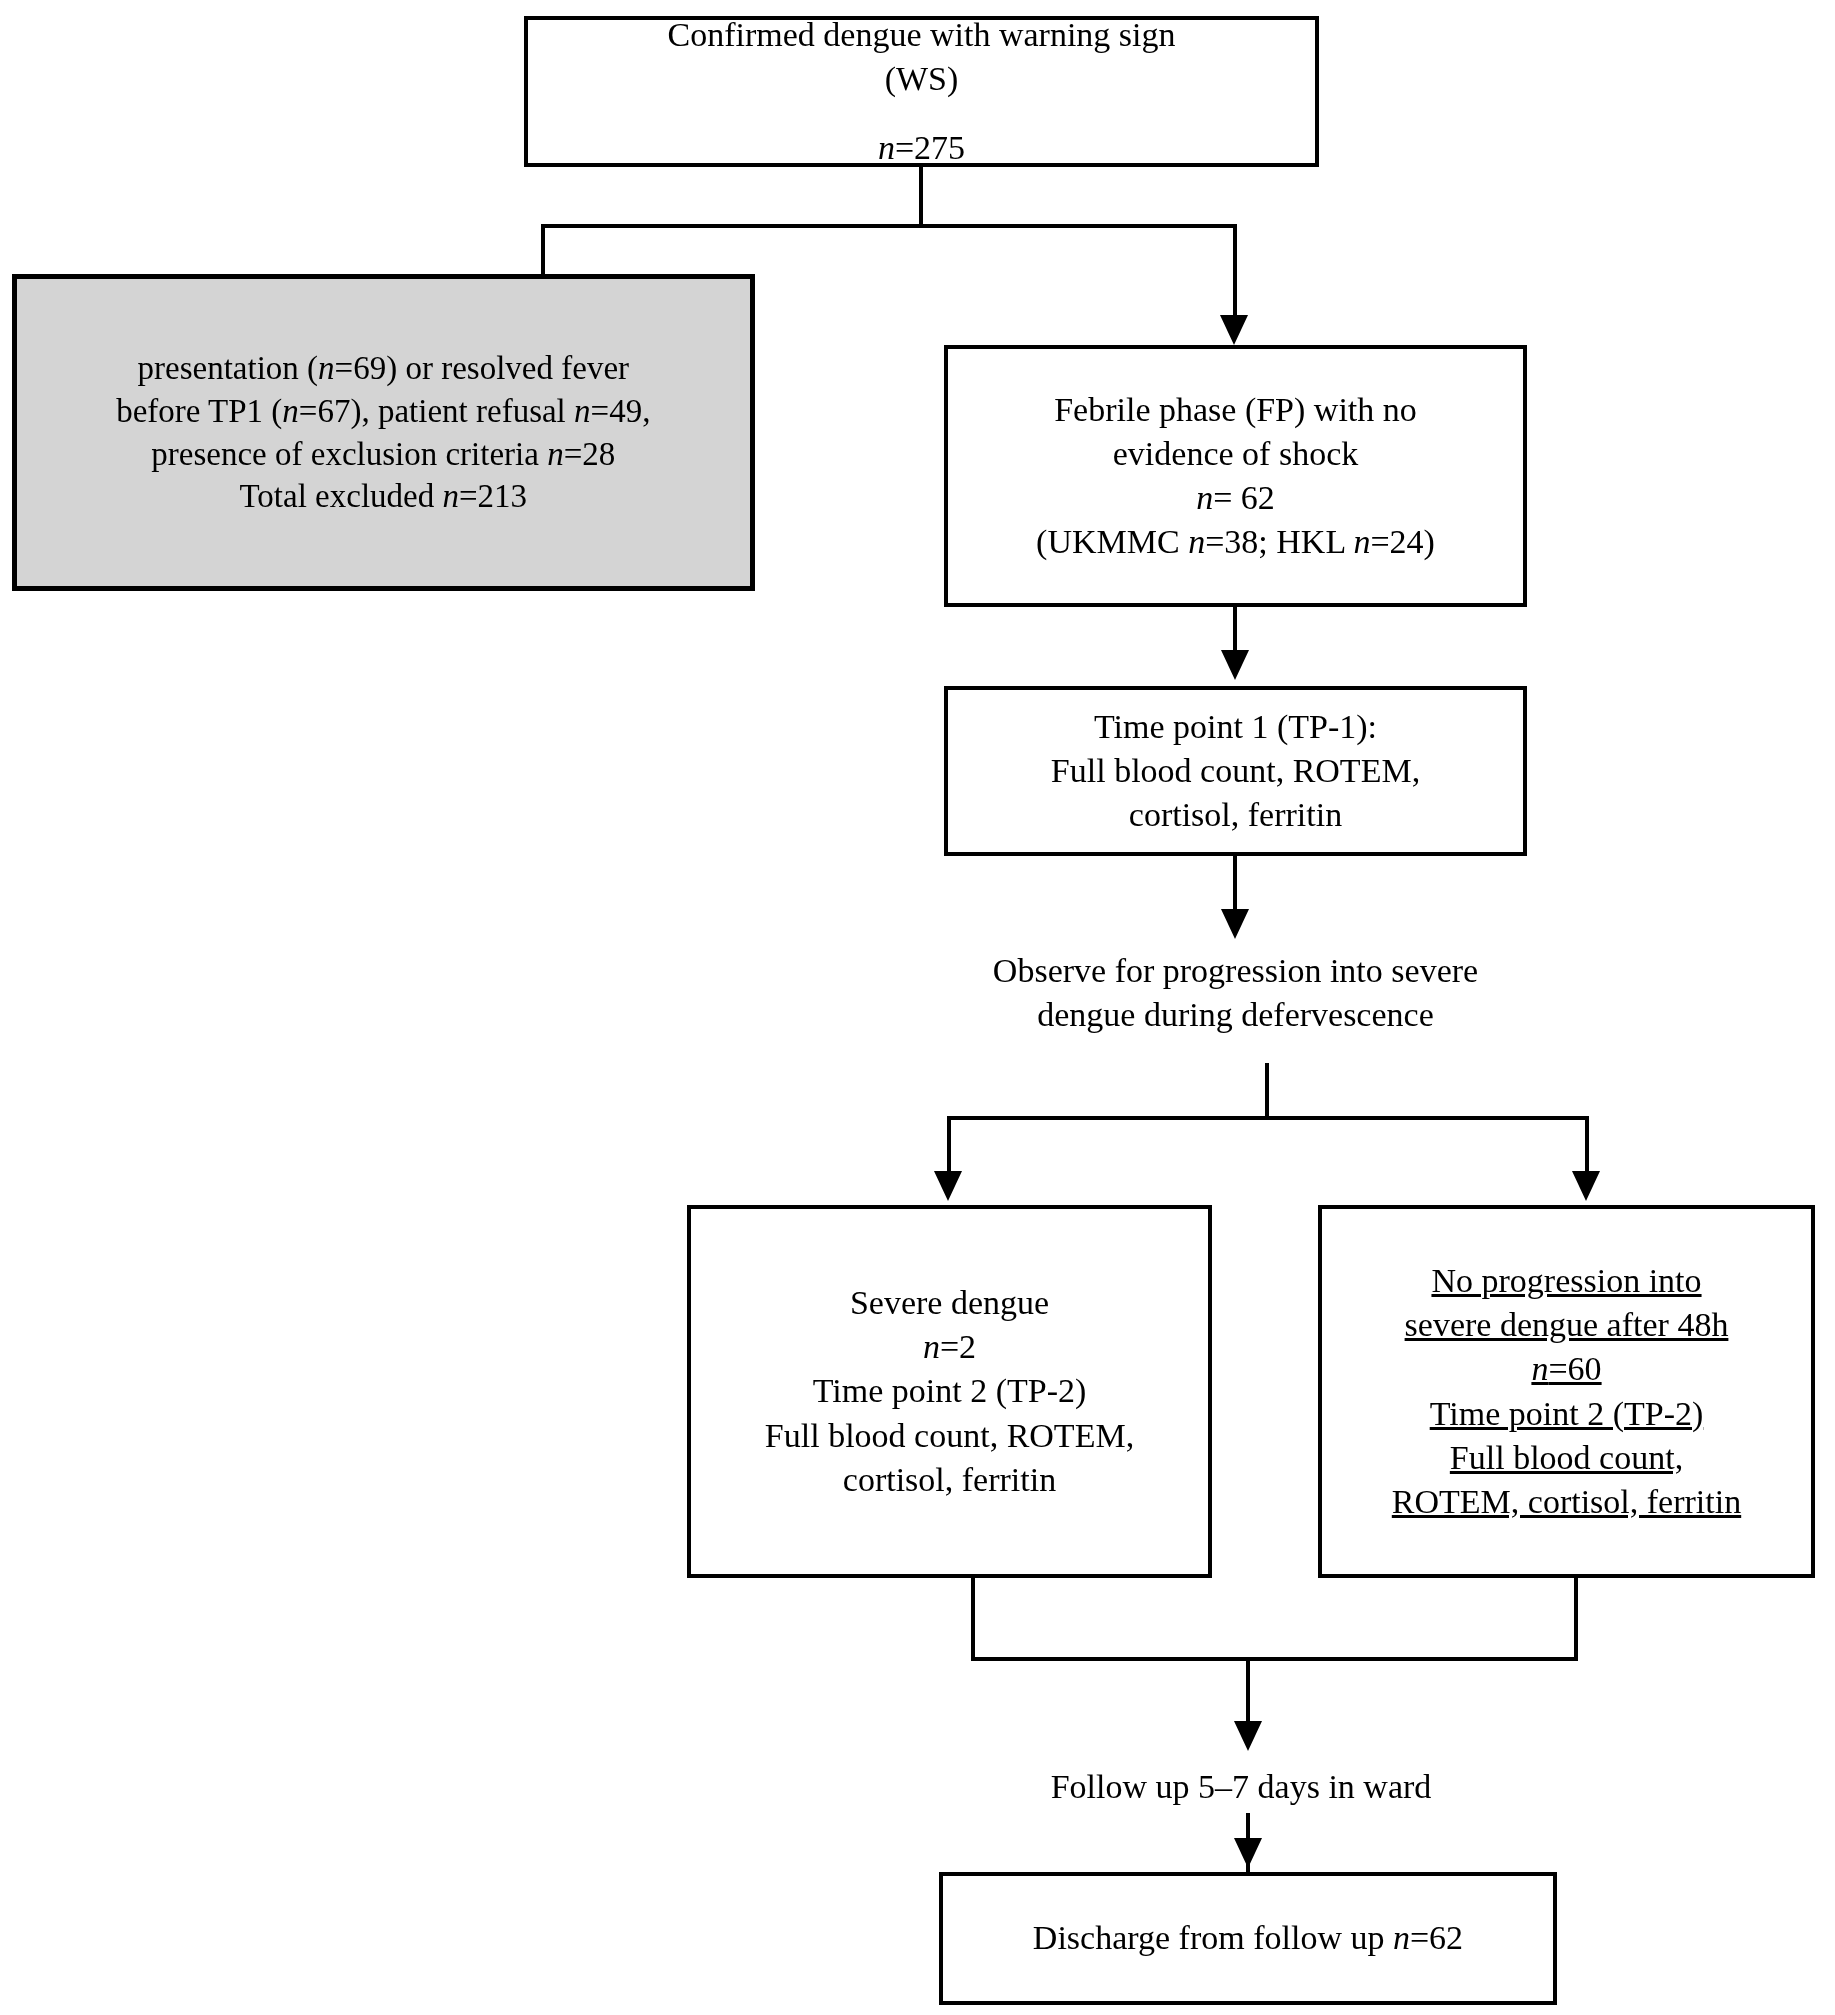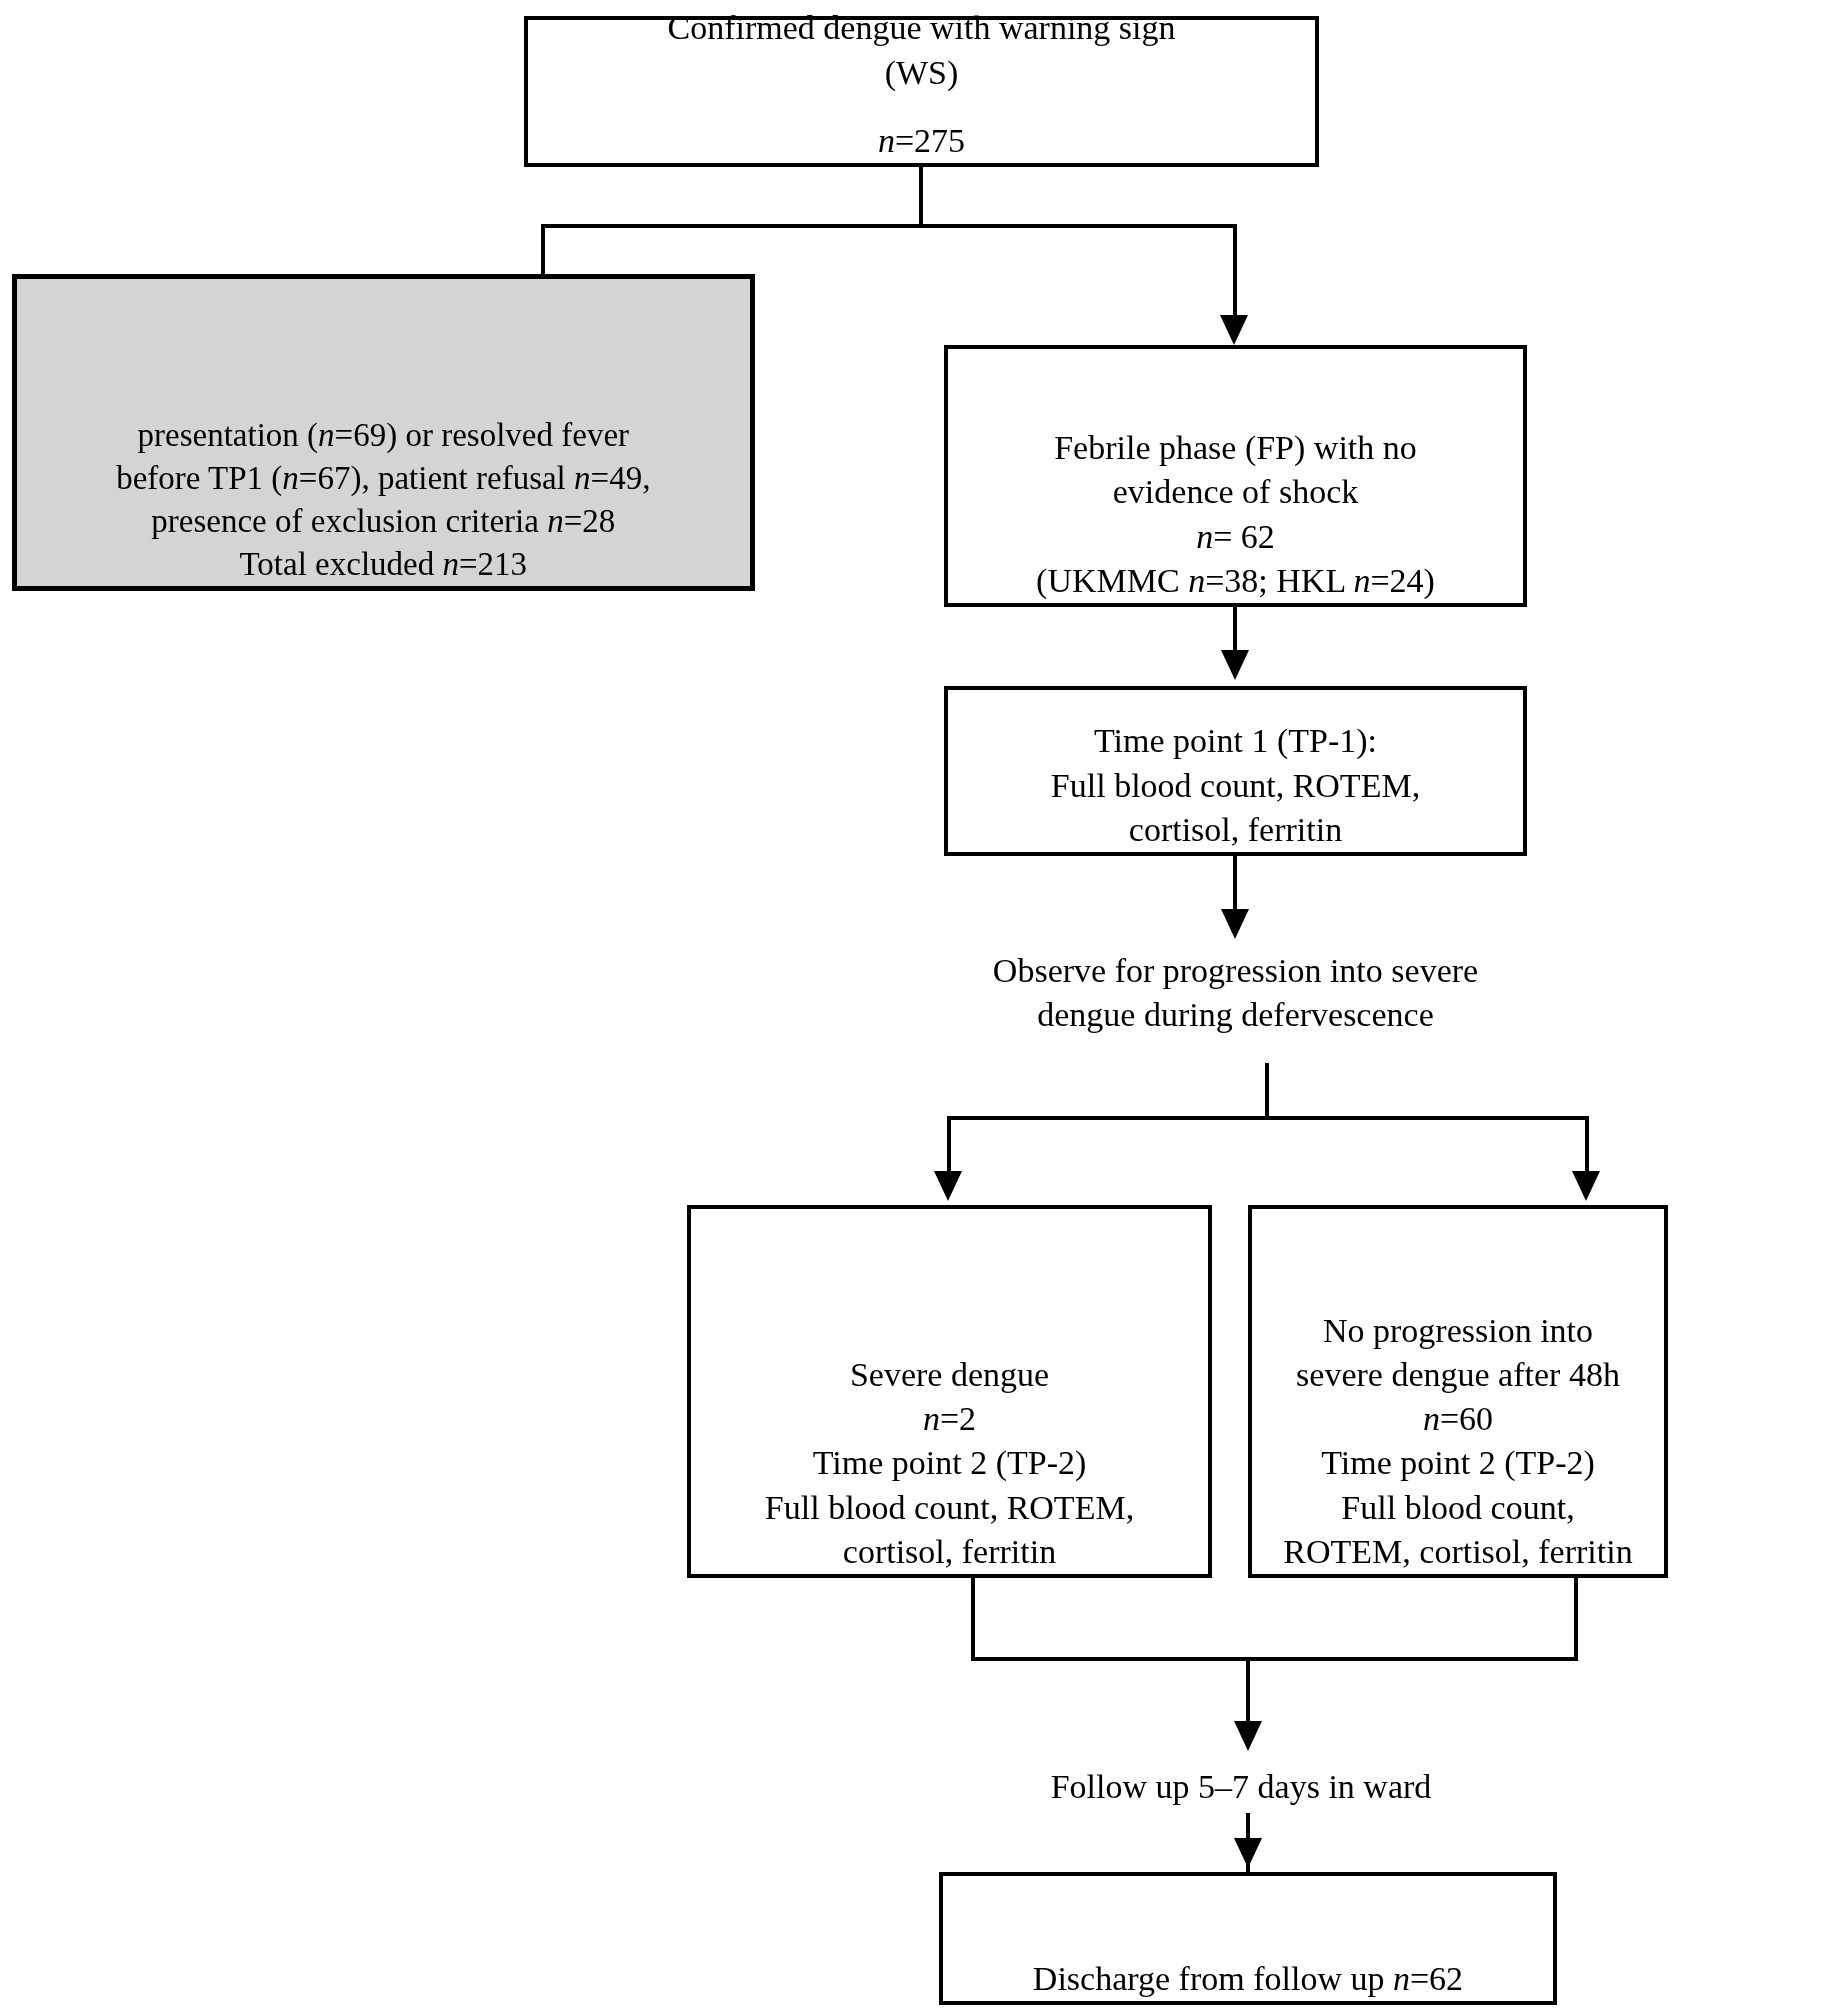--- a/index.html
+++ b/index.html
@@ -18,21 +18,21 @@
     overflow: hidden;
   }
 
   
   .node {
     position: absolute;
     box-sizing: border-box;
     border: 4.8px solid #000000;
     background: #ffffff;
     display: flex;
-    align-items: flex-end;
+    align-items: center;
     justify-content: center;
     text-align: center;
     line-height: 1.30;
     font-size: 34px;
   }
   .node.shaded {
     background: #d4d4d4;
     border-width: 5.3px;
   }
   .node .inner {
@@ -137,21 +137,21 @@
   <div class="node" style="left:687px; top:1205px; width:525px; height:373px;">
     <div class="inner">
       <span class="line">Severe dengue</span>
       <span class="line" style="font-style: normal;"><em class="n">n</em>=2</span>
       <span class="line">Time point 2 (TP-2)</span>
       <span class="line">Full blood count, ROTEM,</span>
       <span class="line">cortisol, ferritin</span>
     </div>
   </div>
 
-  <div class="node" style="left:1248px; top:1205px; width:420px; height:373px;">
+  <div class="node" style="left:1318px; top:1205px; width:497px; height:373px;text-decoration:underline;">
     <div class="inner">
       <span class="line">No progression into</span>
       <span class="line">severe dengue after 48h</span>
       <span class="line" style="font-style: normal;"><em class="n">n</em>=60</span>
       <span class="line">Time point 2 (TP-2)</span>
       <span class="line">Full blood count,</span>
       <span class="line">ROTEM, cortisol, ferritin</span>
     </div>
   </div>
 

